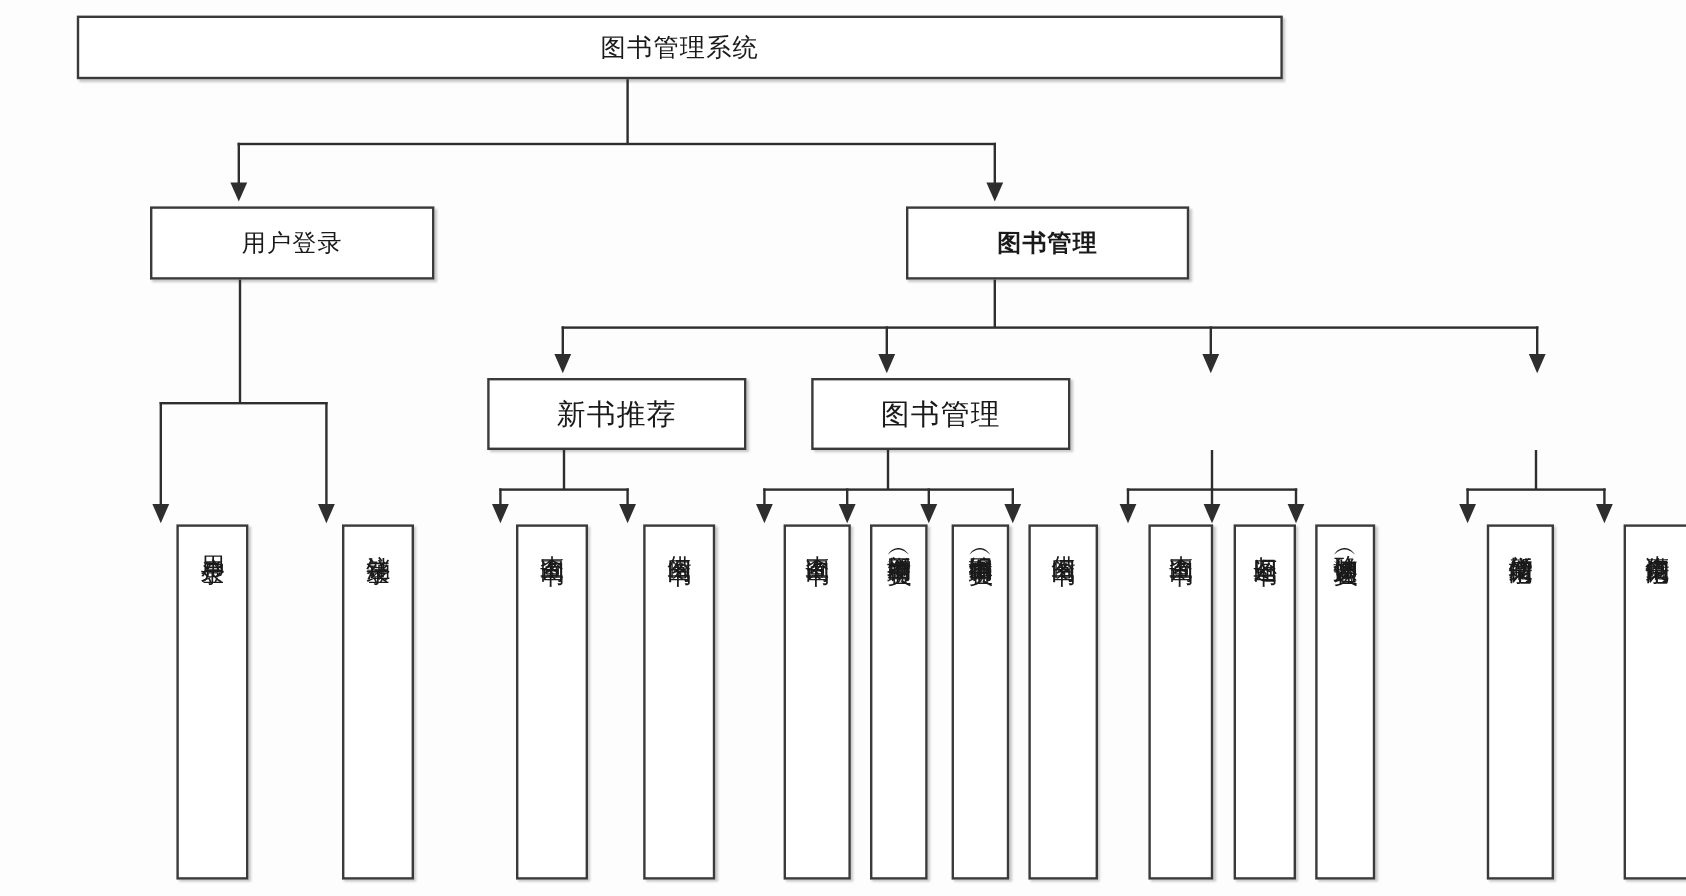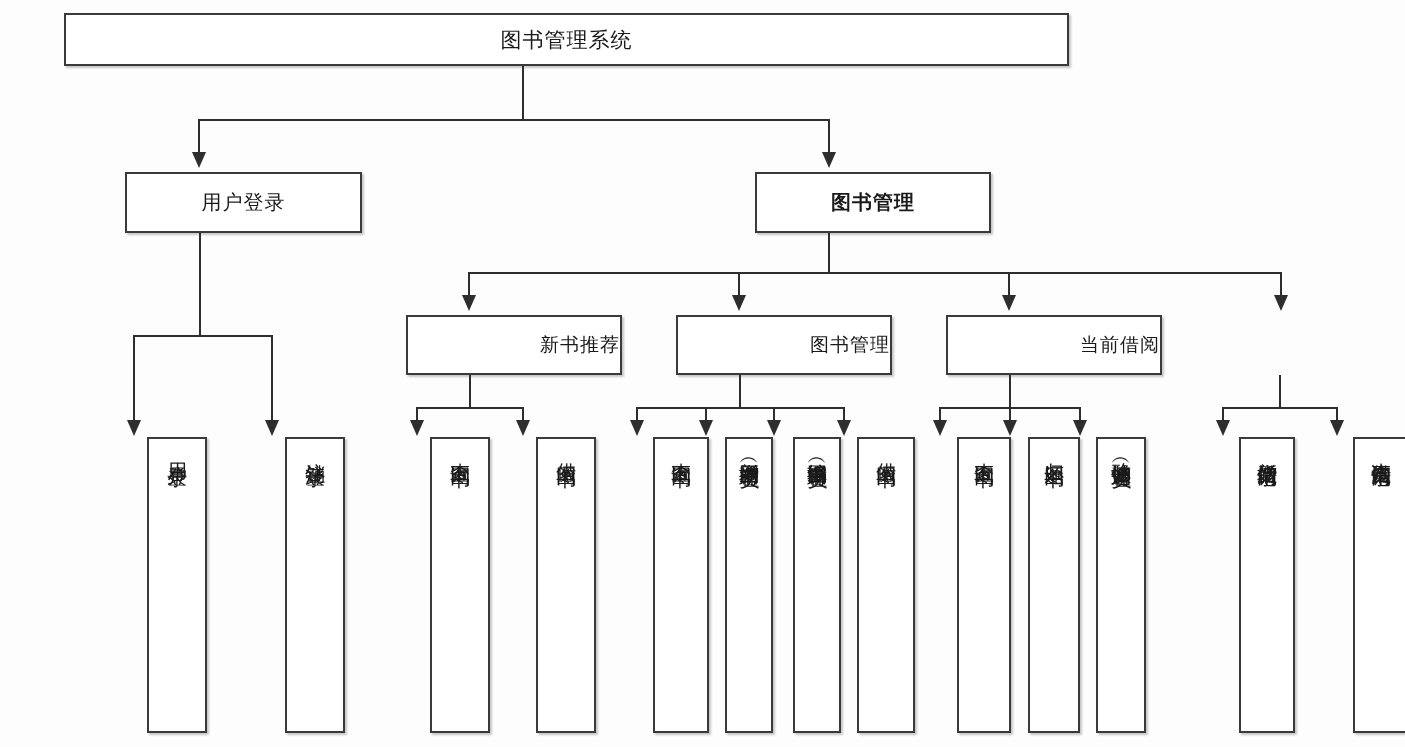--- a/index.html
+++ b/index.html
@@ -32,22 +32,21 @@
     letter-spacing: 1px;
     margin-left: 44px;
   }
   .node.root {
     font-size: 21px;
   }
   .node.level2 {
     font-size: 20px;
   }
   .node.level3 {
-    font-size: 19px;
-    justify-content: flex-end;
+    font-size: 24px;
   }
   .node.leaf {
     font-size: 20px;
     align-items: flex-start;
     justify-content: center;
     padding-top: 8px;
   }
   .node.leaf .vtext {
     writing-mode: vertical-rl;
     text-orientation: upright;
@@ -130,23 +129,20 @@
   <div class="edge v" style="left:1008px; top:272px; width:2px; height:24px;"></div>
   <div class="arrow" style="left:1002px; top:295px;"></div>
   <div class="edge v" style="left:1280px; top:272px; width:2px; height:24px;"></div>
   <div class="arrow" style="left:1274px; top:295px;"></div>
 
   <div class="node level3" style="left:362px; top:315px; width:216px; height:60px;">
     <span>新书推荐</span>
   </div>
   <div class="node level3" style="left:632px; top:315px; width:216px; height:60px;">
     <span>图书管理</span>
-  </div>
-  <div class="node level3" style="left:902px; top:315px; width:216px; height:60px;">
-    <span>当前借阅</span>
   </div>
 
   <div class="edge v" style="left:469px; top:375px; width:2px; height:33px;"></div>
   <div class="edge h" style="left:416px; top:407px; width:108px; height:2px;"></div>
   <div class="edge v" style="left:416px; top:407px; width:2px; height:14px;"></div>
   <div class="arrow" style="left:410px; top:420px;"></div>
   <div class="edge v" style="left:522px; top:407px; width:2px; height:14px;"></div>
   <div class="arrow" style="left:516px; top:420px;"></div>
 
   <div class="edge v" style="left:739px; top:375px; width:2px; height:33px;"></div>

